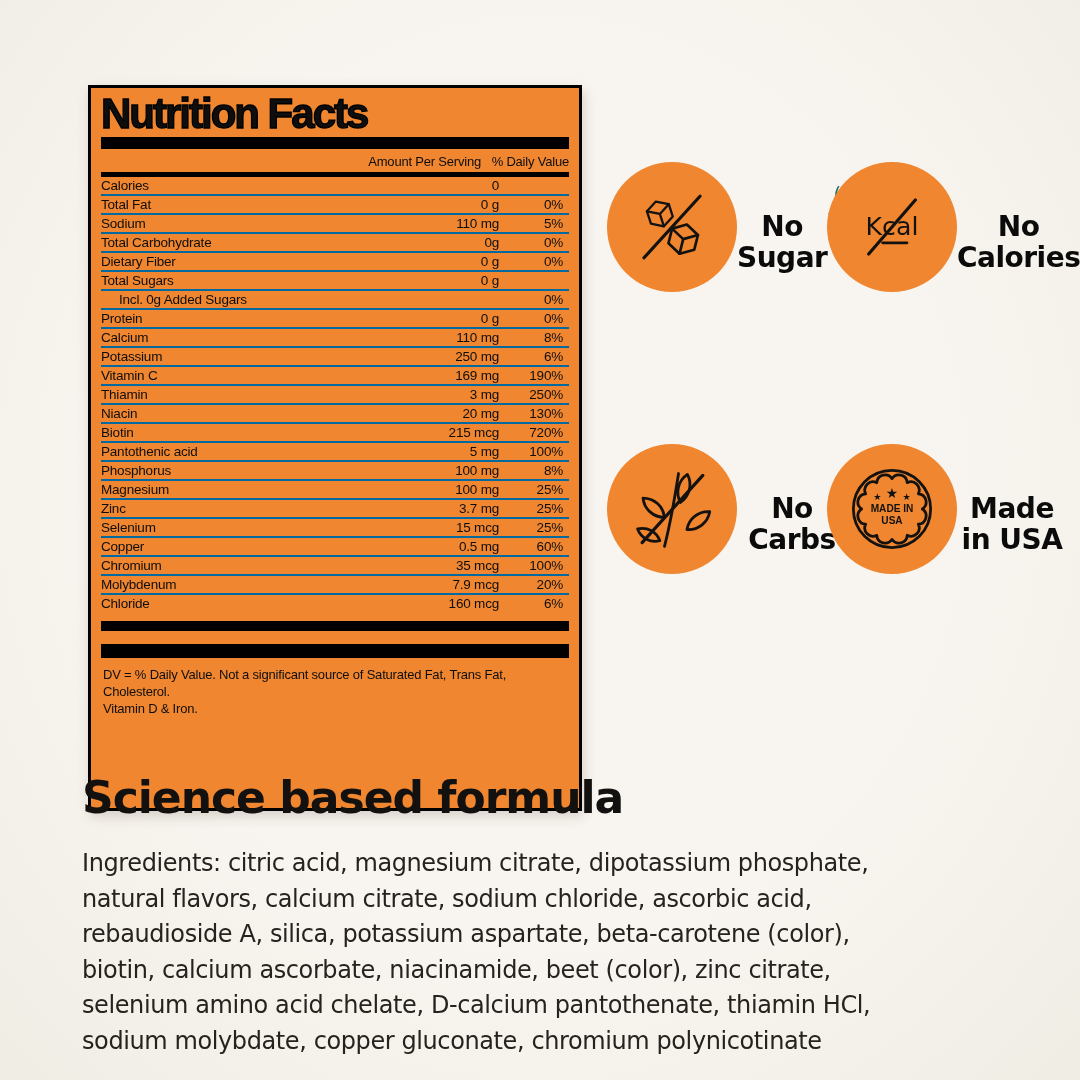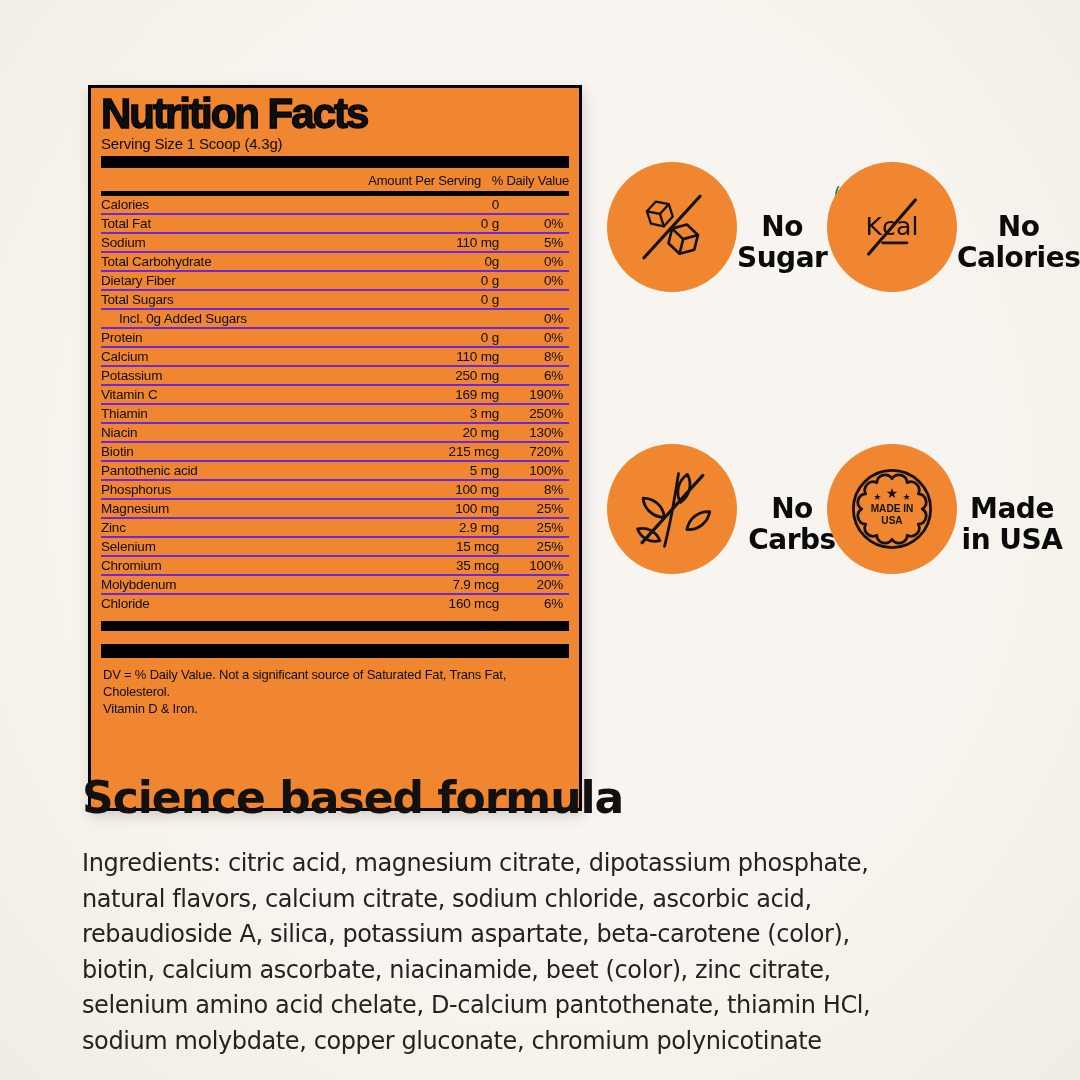--- a/index.html
+++ b/index.html
@@ -25,21 +25,21 @@
   }
   .nf-serving{font-size:15px;line-height:16px;letter-spacing:-.2px;margin-top:3px}
   .nf-bar{background:#000;width:100%}
   .bar-thick{height:12px;margin-top:4px}
   .bar-med{height:5px}
   .bar-b1{height:10px;margin-top:9px}
   .bar-b2{height:14px;margin-top:13px}
   .nf-header{display:flex;align-items:flex-end;font-size:13px;padding:5px 0 3px 0;letter-spacing:-.2px}
   .nfh-amt{margin-left:auto;text-align:right}
   .nfh-dv{flex:0 0 88px;text-align:right;white-space:nowrap}
-  .nf-row{display:flex;font-size:13.5px;line-height:15px;padding:1px 0;border-top:2px solid #6d28d9;letter-spacing:-.2px}
+  .nf-row{display:flex;font-size:13.5px;line-height:15px;padding:1px 0;border-top:2px solid #0369a1;letter-spacing:-.2px}
   .nf-row:first-child{border-top:none}
   .nf-row.indent .nf-name{padding-left:18px}
   .nf-name{flex:1 1 auto;white-space:nowrap}
   .nf-amt{flex:0 0 140px;text-align:right;padding-right:8px;white-space:nowrap}
   .nf-dv{flex:0 0 56px;text-align:right;margin-right:6px;white-space:nowrap}
   .nf-foot{font-size:13px;line-height:17px;margin-top:8px;padding-left:2px;letter-spacing:-.2px}
 
   
   .badge{position:absolute;width:240px;display:flex;flex-direction:row;align-items:center;
          font-family:"DejaVu Sans", sans-serif}
@@ -75,21 +75,20 @@
     position:absolute;left:82px;top:846px;width:830px;
     font-family:"DejaVu Sans", sans-serif;font-size:24px;line-height:35.5px;
     letter-spacing:-.4px;color:var(--soft-ink);
   }
 </style>
 </head>
 <body>
 
 <div class="nf">
   <div class="nf-title">Nutrition Facts</div>
-  <div class="nf-serving">Serving Size 1 Scoop (4.3g)</div>
   <div class="nf-bar bar-thick"></div>
   <div class="nf-header">
     <span class="nfh-amt">Amount Per Serving</span>
     <span class="nfh-dv">% Daily Value</span>
   </div>
   <div class="nf-bar bar-med"></div>
   <div>
       <div class="nf-row">
     <span class="nf-name">Calories</span>
     <span class="nf-amt">0</span>
@@ -170,27 +169,32 @@
     <span class="nf-amt">100 mg</span>
     <span class="nf-dv">8%</span>
   </div>
       <div class="nf-row">
     <span class="nf-name">Magnesium</span>
     <span class="nf-amt">100 mg</span>
     <span class="nf-dv">25%</span>
   </div>
       <div class="nf-row">
     <span class="nf-name">Zinc</span>
-    <span class="nf-amt">2.9 mg</span>
+    <span class="nf-amt">3.7 mg</span>
     <span class="nf-dv">25%</span>
   </div>
       <div class="nf-row">
     <span class="nf-name">Selenium</span>
     <span class="nf-amt">15 mcg</span>
     <span class="nf-dv">25%</span>
+  </div>
+      <div class="nf-row">
+    <span class="nf-name">Copper</span>
+    <span class="nf-amt">0.5 mg</span>
+    <span class="nf-dv">60%</span>
   </div>
       <div class="nf-row">
     <span class="nf-name">Chromium</span>
     <span class="nf-amt">35 mcg</span>
     <span class="nf-dv">100%</span>
   </div>
       <div class="nf-row">
     <span class="nf-name">Molybdenum</span>
     <span class="nf-amt">7.9 mcg</span>
     <span class="nf-dv">20%</span>

